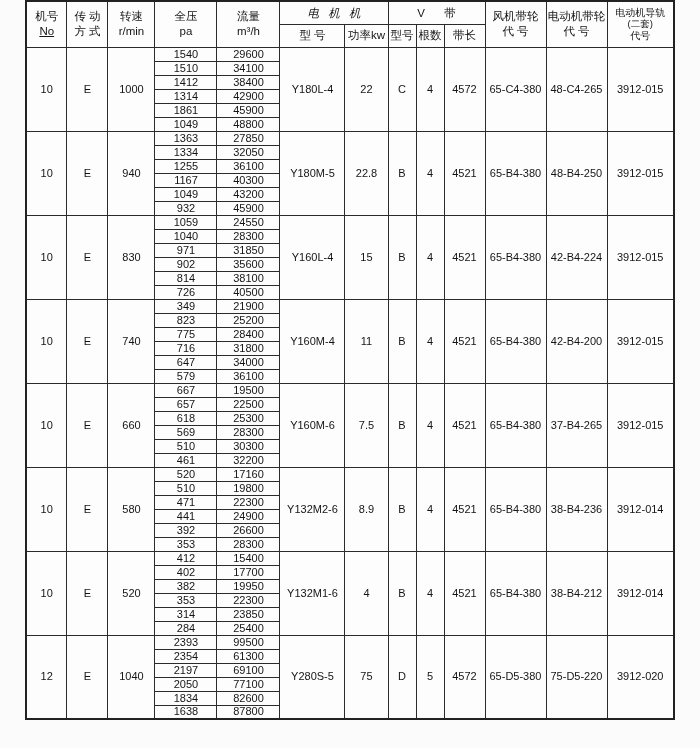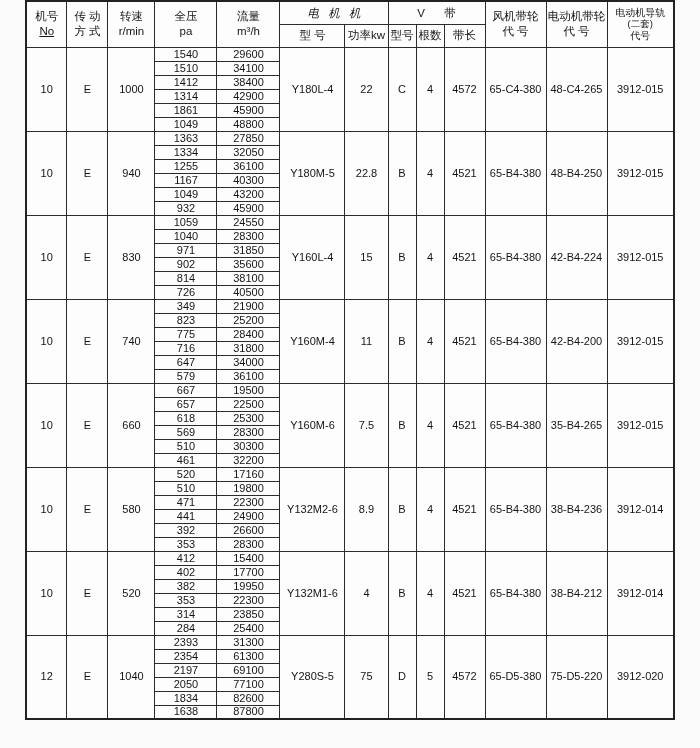--- a/index.html
+++ b/index.html
@@ -266,21 +266,21 @@
           <td rowspan="6">E</td>
           <td rowspan="6">660</td>
           <td>667</td>
           <td>19500</td>
           <td rowspan="6">Y160M-6</td>
           <td rowspan="6">7.5</td>
           <td rowspan="6">B</td>
           <td rowspan="6">4</td>
           <td rowspan="6">4521</td>
           <td rowspan="6">65-B4-380</td>
-          <td rowspan="6">35-B4-265</td>
+          <td rowspan="6">37-B4-265</td>
           <td rowspan="6">3912-015</td>
         </tr>
         <tr class="datarow">
           <td>657</td>
           <td>22500</td>
         </tr>
         <tr class="datarow">
           <td>618</td>
           <td>25300</td>
         </tr>
@@ -364,21 +364,21 @@
         </tr>
         <tr class="datarow">
           <td>284</td>
           <td>25400</td>
         </tr>
         <tr class="datarow">
           <td rowspan="6">12</td>
           <td rowspan="6">E</td>
           <td rowspan="6">1040</td>
           <td>2393</td>
-          <td>31300</td>
+          <td>99500</td>
           <td rowspan="6">Y280S-5</td>
           <td rowspan="6">75</td>
           <td rowspan="6">D</td>
           <td rowspan="6">5</td>
           <td rowspan="6">4572</td>
           <td rowspan="6">65-D5-380</td>
           <td rowspan="6">75-D5-220</td>
           <td rowspan="6">3912-020</td>
         </tr>
         <tr class="datarow">

